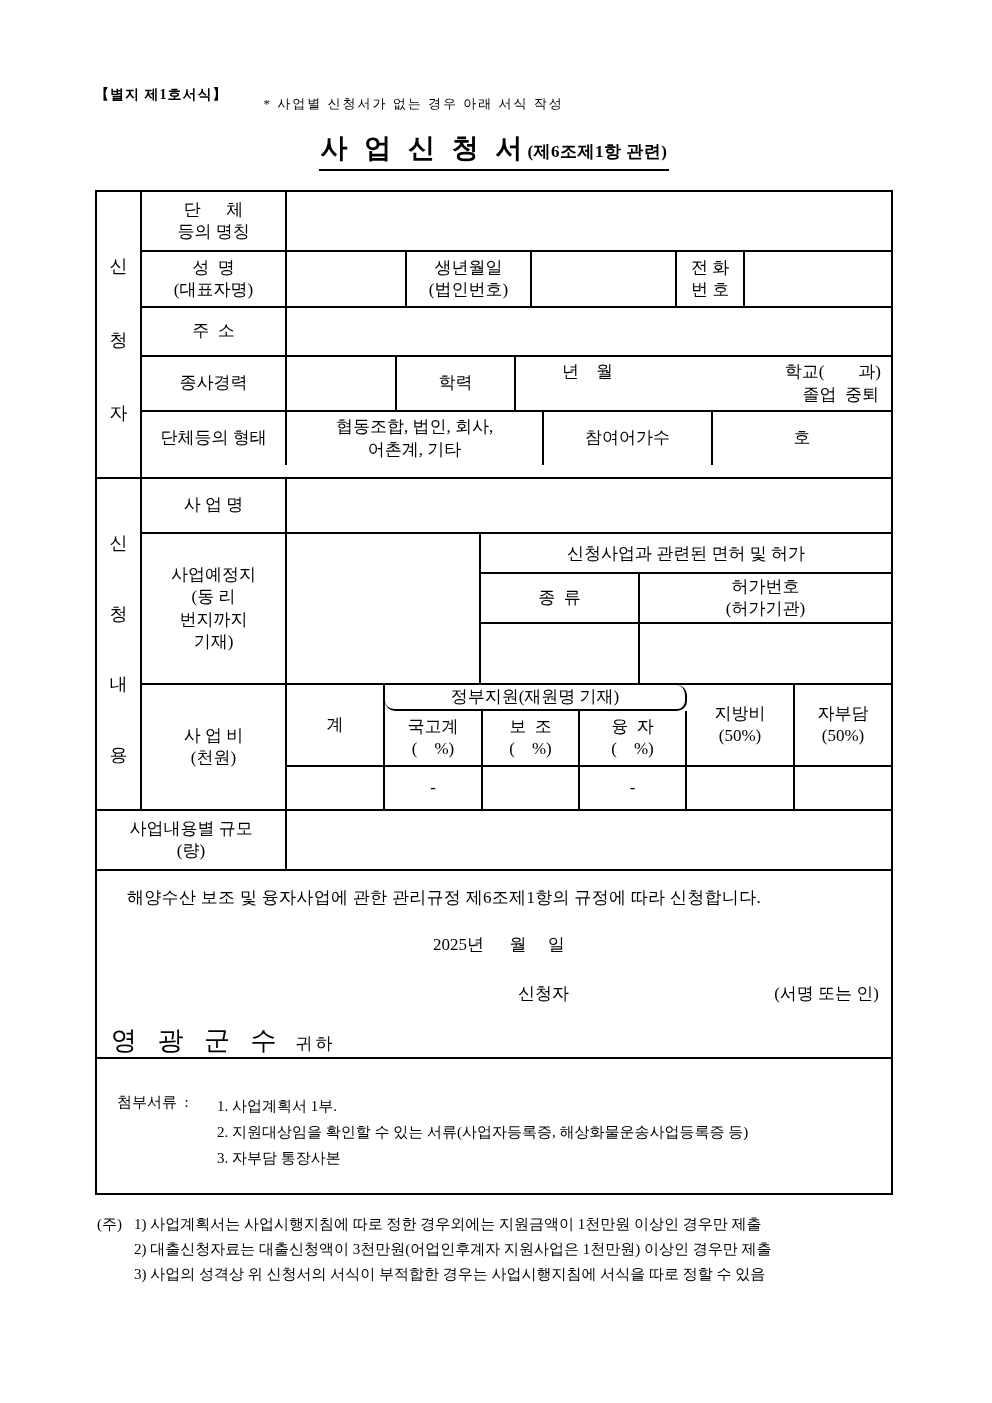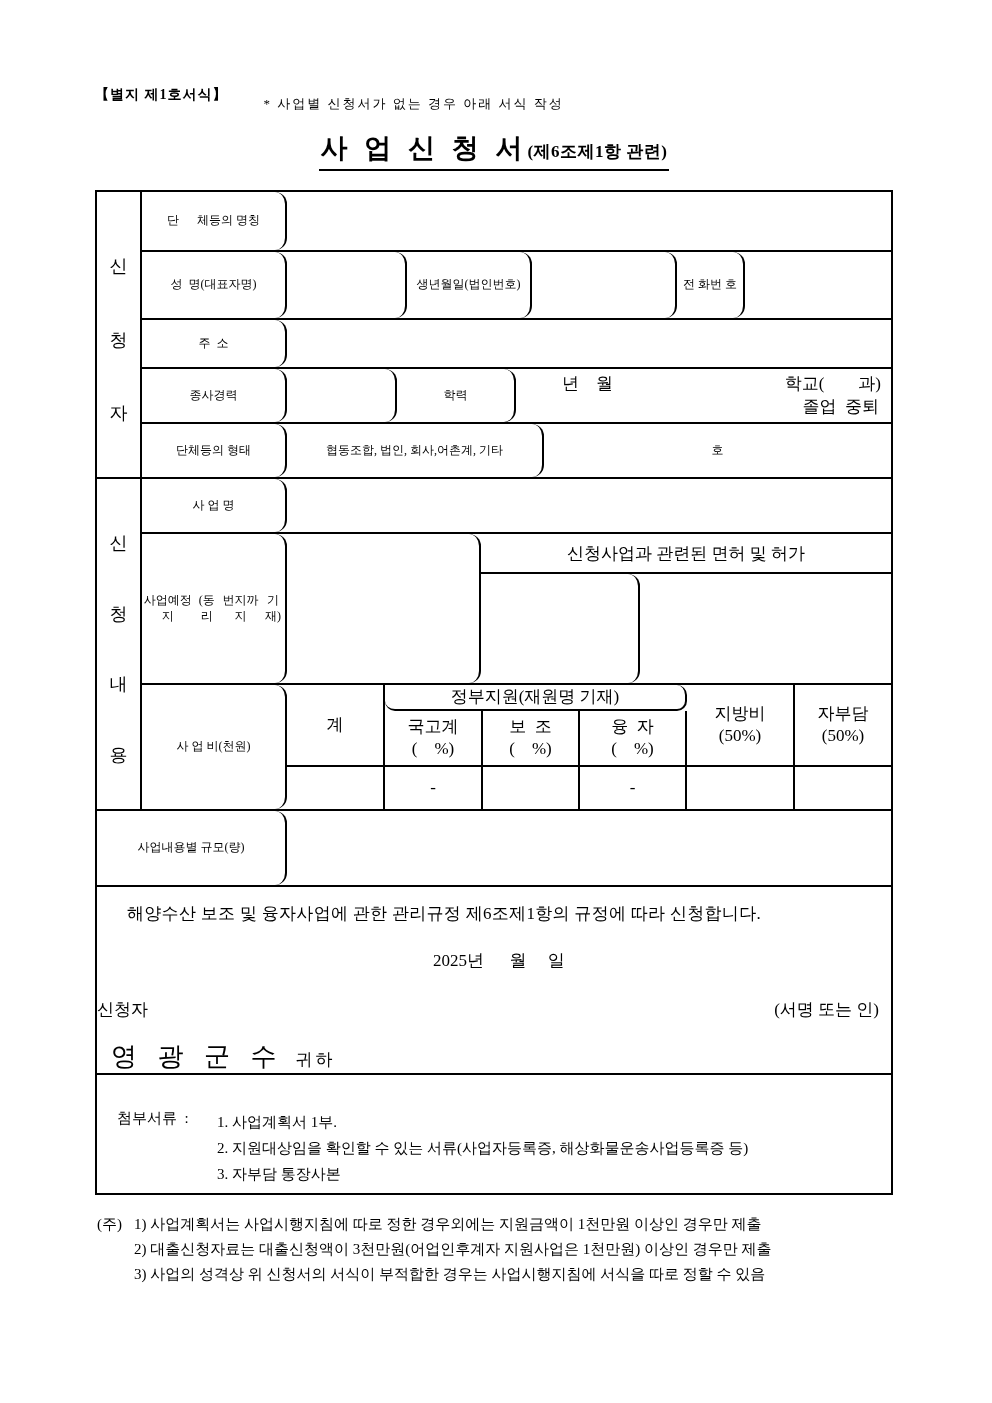--- a/index.html
+++ b/index.html
@@ -25,22 +25,22 @@
   .form-box { position:absolute; left:95px; top:190px; width:798px; height:1005px; border:2px solid #000; }
 
   .sec { display:flex; }
   .sec-label { width:45px; border-right:2px solid #000; display:flex; flex-direction:column;
                justify-content:space-between; align-items:center; font-size:18px; }
   .sec-label.applicant { padding:62px 0 52px 0; }
   .sec-label.content   { padding:52px 0 42px 0; }
   .sec-rows { flex:1; display:flex; flex-direction:column; }
 
   .row { display:flex; border-bottom:2px solid #000; }
-  .c { display:flex; flex-direction:row; justify-content:center; align-items:center;
-       text-align:center; font-size:12px; line-height:1.3;border-radius:12px; }
+  .c { display:flex; flex-direction:column; justify-content:center; align-items:center;
+       text-align:center; font-size:17px; line-height:1.3; }
   .br { border-right:2px solid #000; }
   .bb { border-bottom:2px solid #000; }
   .lbl { width:145px; }
   .fill { flex:1; }
   .pre { white-space:pre; }
 
   
   .edu-detail { flex:1; display:flex; flex-direction:column; justify-content:center; font-size:17px; line-height:1.35; }
   .edu-l1 { display:flex; justify-content:space-between; padding:0 10px 0 46px; }
   .edu-l2 { text-align:right; padding-right:12px; }
@@ -58,28 +58,28 @@
   .g-total { grid-column:1; grid-row:1/3; }
   .g-govhdr { grid-column:2/5; grid-row:1;border-radius:10px; }
   .g-r2c2 { grid-column:2; grid-row:2; }
   .g-r2c3 { grid-column:3; grid-row:2; }
   .g-r2c4 { grid-column:4; grid-row:2; }
   .g-local { grid-column:5; grid-row:1/3; }
   .g-self { grid-column:6; grid-row:1/3; }
   .g-d1{grid-column:1;grid-row:3;} .g-d2{grid-column:2;grid-row:3;} .g-d3{grid-column:3;grid-row:3;}
   .g-d4{grid-column:4;grid-row:3;} .g-d5{grid-column:5;grid-row:3;} .g-d6{grid-column:6;grid-row:3;}
 
-  .scale-row { height:76px; }
+  .scale-row { height:60px; }
   .scale-lbl { width:190px; }
 
   
   .statement { height:188px; border-bottom:2px solid #000; padding-top:15px; }
   .decl { font-size:17px; padding:0 12px 0 30px; letter-spacing:0.3px; }
   .date-line { font-size:17px; margin-top:24px; padding-left:336px; }
-  .signer-line { display:flex; font-size:17px; margin-top:26px; }
+  .signer-line { display:flex; font-size:17px; margin-top:26px; padding-left:421px; }
   .sign-note { margin-left:auto; margin-right:12px; }
   .recipient-line { margin-top:18px; padding-left:14px; }
   .recipient { font-size:26px; letter-spacing:7px; }
   .recipient-suffix { font-size:17px; letter-spacing:3px; margin-left:8px; }
 
   
   .attach { display:flex; padding:34px 10px 0 20px; font-size:15px; }
   .attach-label { width:100px; }
   .attach-items div { line-height:26px; }
 
@@ -115,21 +115,21 @@
       <div class="sec-rows">
 
         <div class="row" style="height:60px">
           <div class="c br lbl">
             <span class="pre">단      체</span>
             <span>등의 명칭</span>
           </div>
           <div class="c fill"></div>
         </div>
 
-        <div class="row" style="height:68px">
+        <div class="row" style="height:56px">
           <div class="c br lbl">
             <span class="pre">성  명</span>
             <span>(대표자명)</span>
           </div>
           <div class="c br" style="width:120px"></div>
           <div class="c br" style="width:125px">
             <span>생년월일</span>
             <span>(법인번호)</span>
           </div>
           <div class="c br" style="width:145px"></div>
@@ -166,20 +166,23 @@
           </div>
         </div>
 
         <div class="row" style="height:53px; border-bottom:none">
           <div class="c br lbl">
             <span>단체등의 형태</span>
           </div>
           <div class="c br" style="width:257px">
             <span>협동조합, 법인, 회사,</span>
             <span>어촌계, 기타</span>
+          </div>
+          <div class="c br" style="width:169px">
+            <span>참여어가수</span>
           </div>
           <div class="c fill">
             <span>호</span>
           </div>
         </div>
 
       </div>
     </div>
     <div style="border-top:2px solid #000"></div>
 
@@ -204,20 +207,29 @@
             <span>사업예정지</span>
             <span>(동 리</span>
             <span>번지까지</span>
             <span>기재)</span>
           </div>
           <div class="c br" style="width:194px"></div>
           <div class="license-block">
             <div class="license-hdr">
               <span>신청사업과 관련된 면허 및 허가</span>
             </div>
+            <div class="license-sub">
+              <div class="c br w-type">
+                <span class="pre">종  류</span>
+              </div>
+              <div class="c fill">
+                <span>허가번호</span>
+                <span>(허가기관)</span>
+              </div>
+            </div>
             <div class="license-data">
               <div class="c br w-type"></div>
               <div class="c fill"></div>
             </div>
           </div>
         </div>
 
         <div class="row" style="height:124px; border-bottom:none">
           <div class="c br lbl">
             <span>사 업 비</span>

